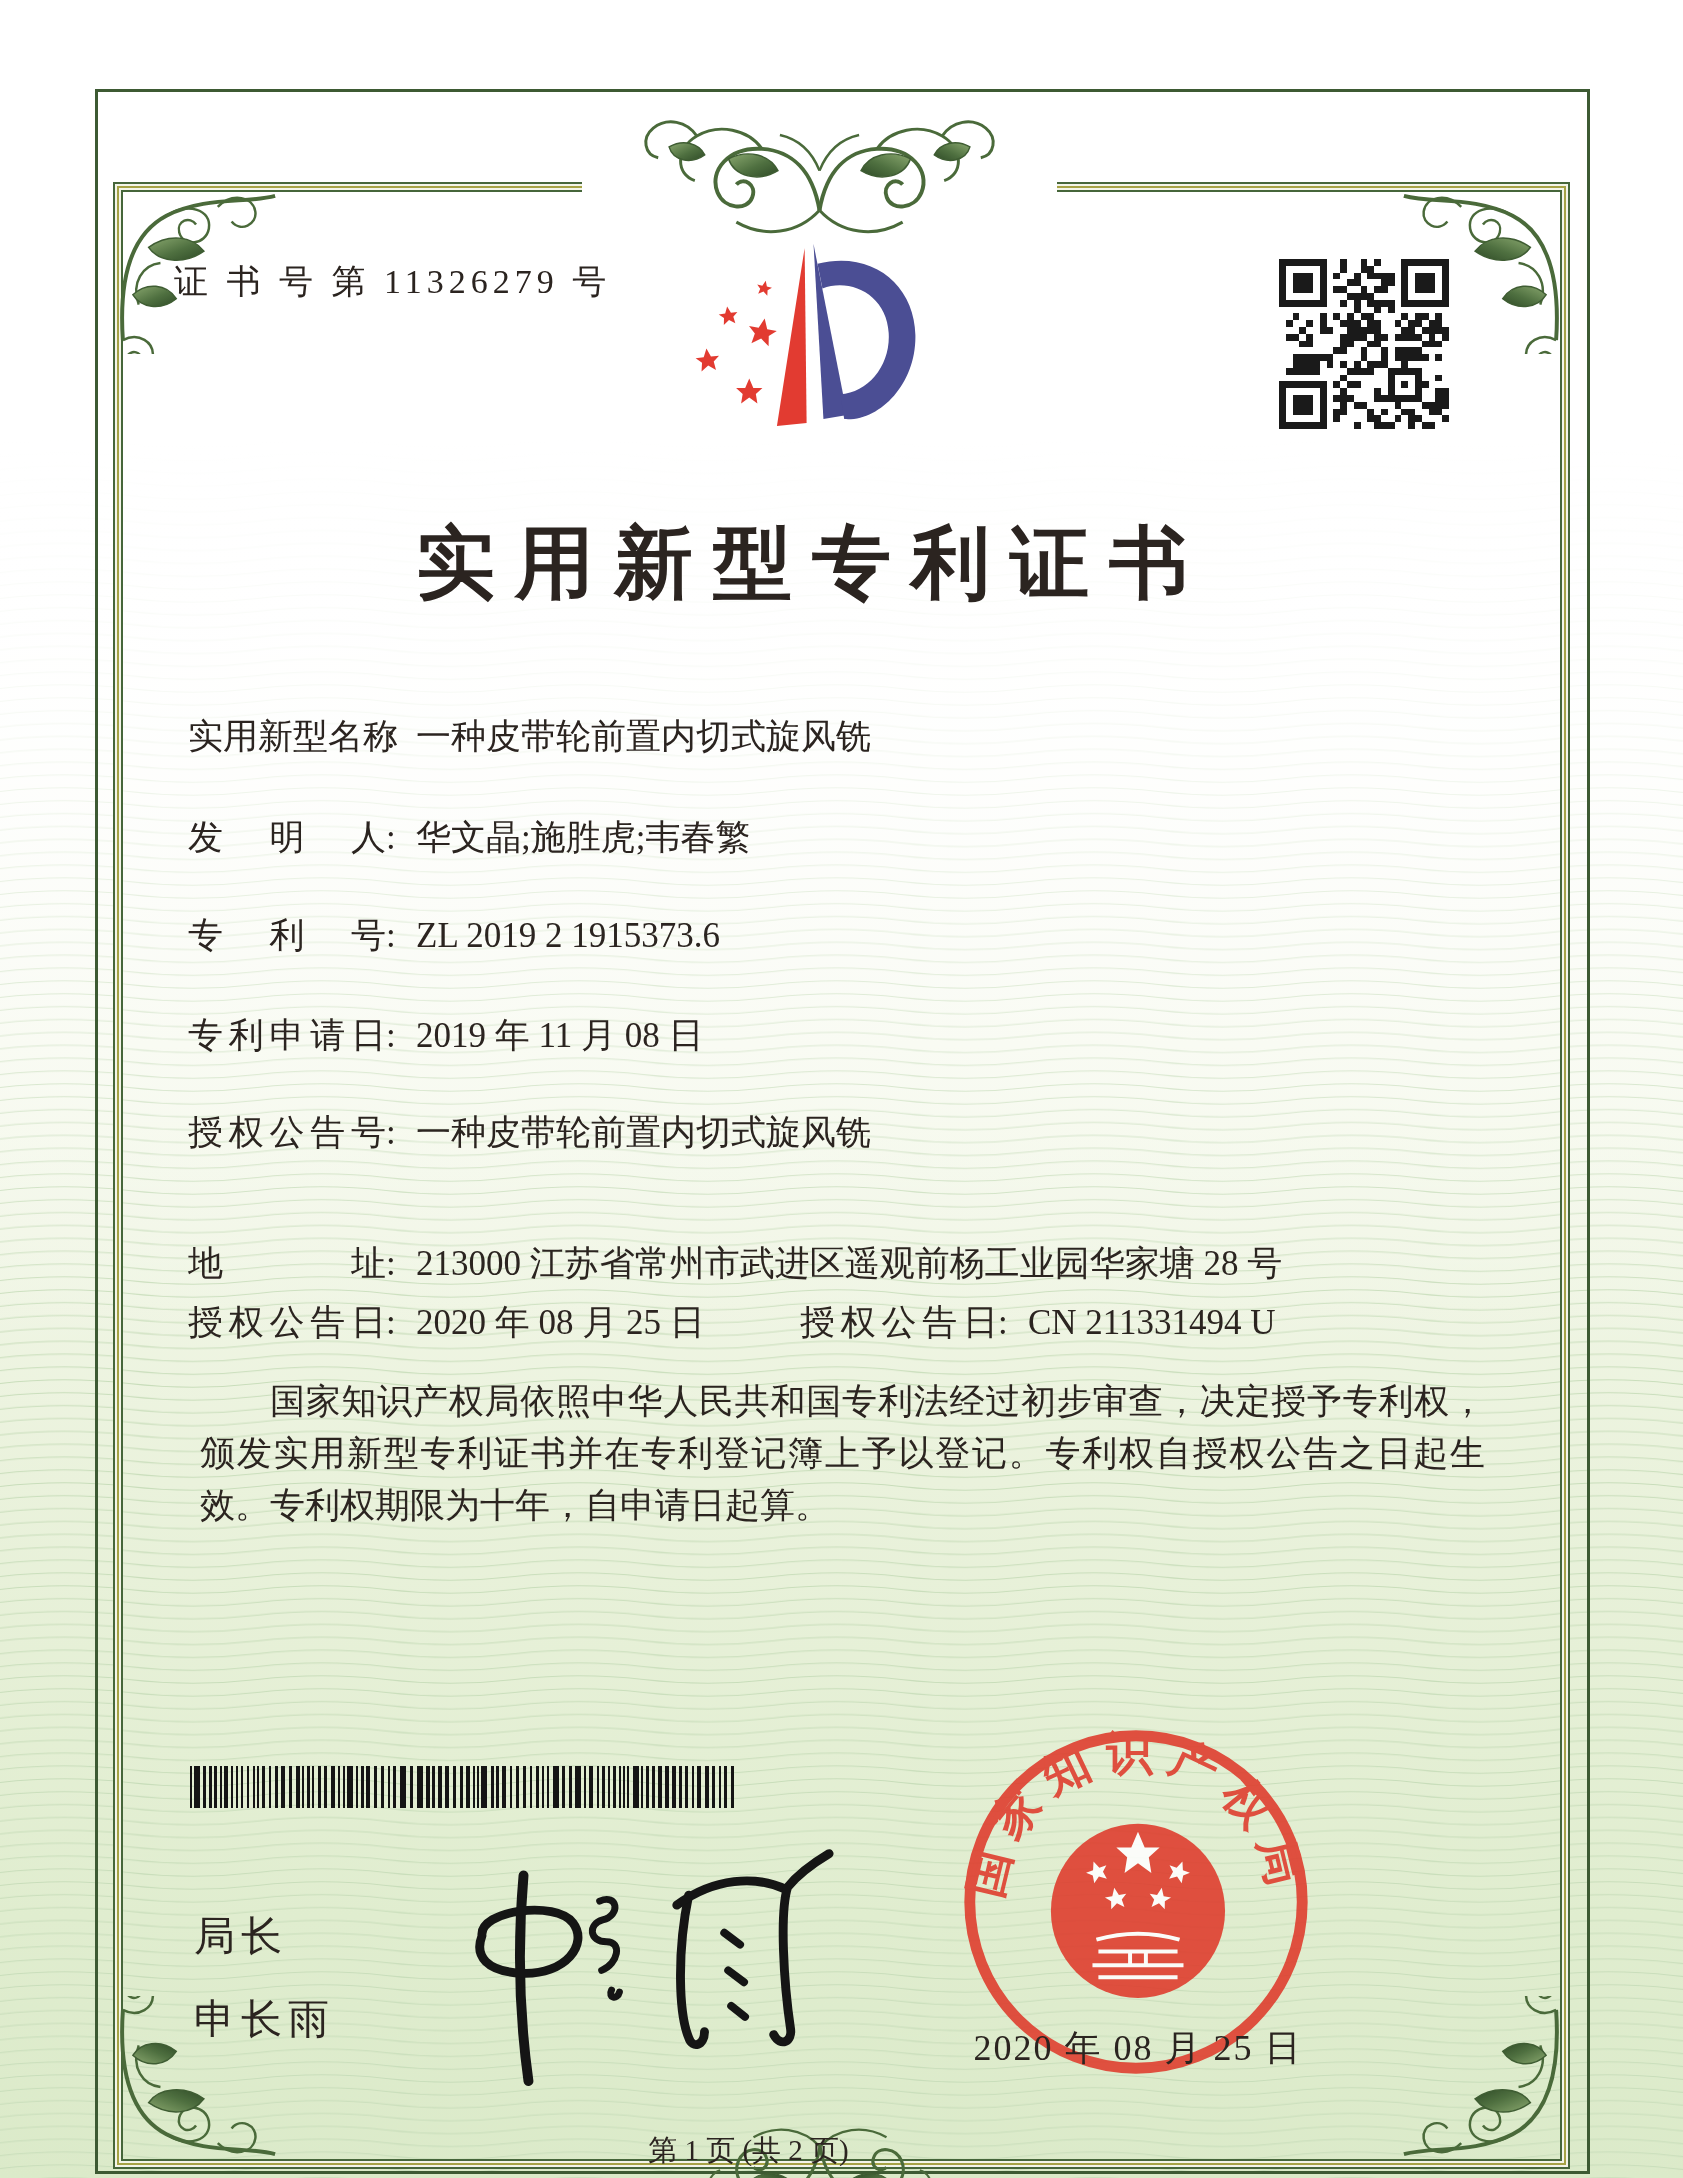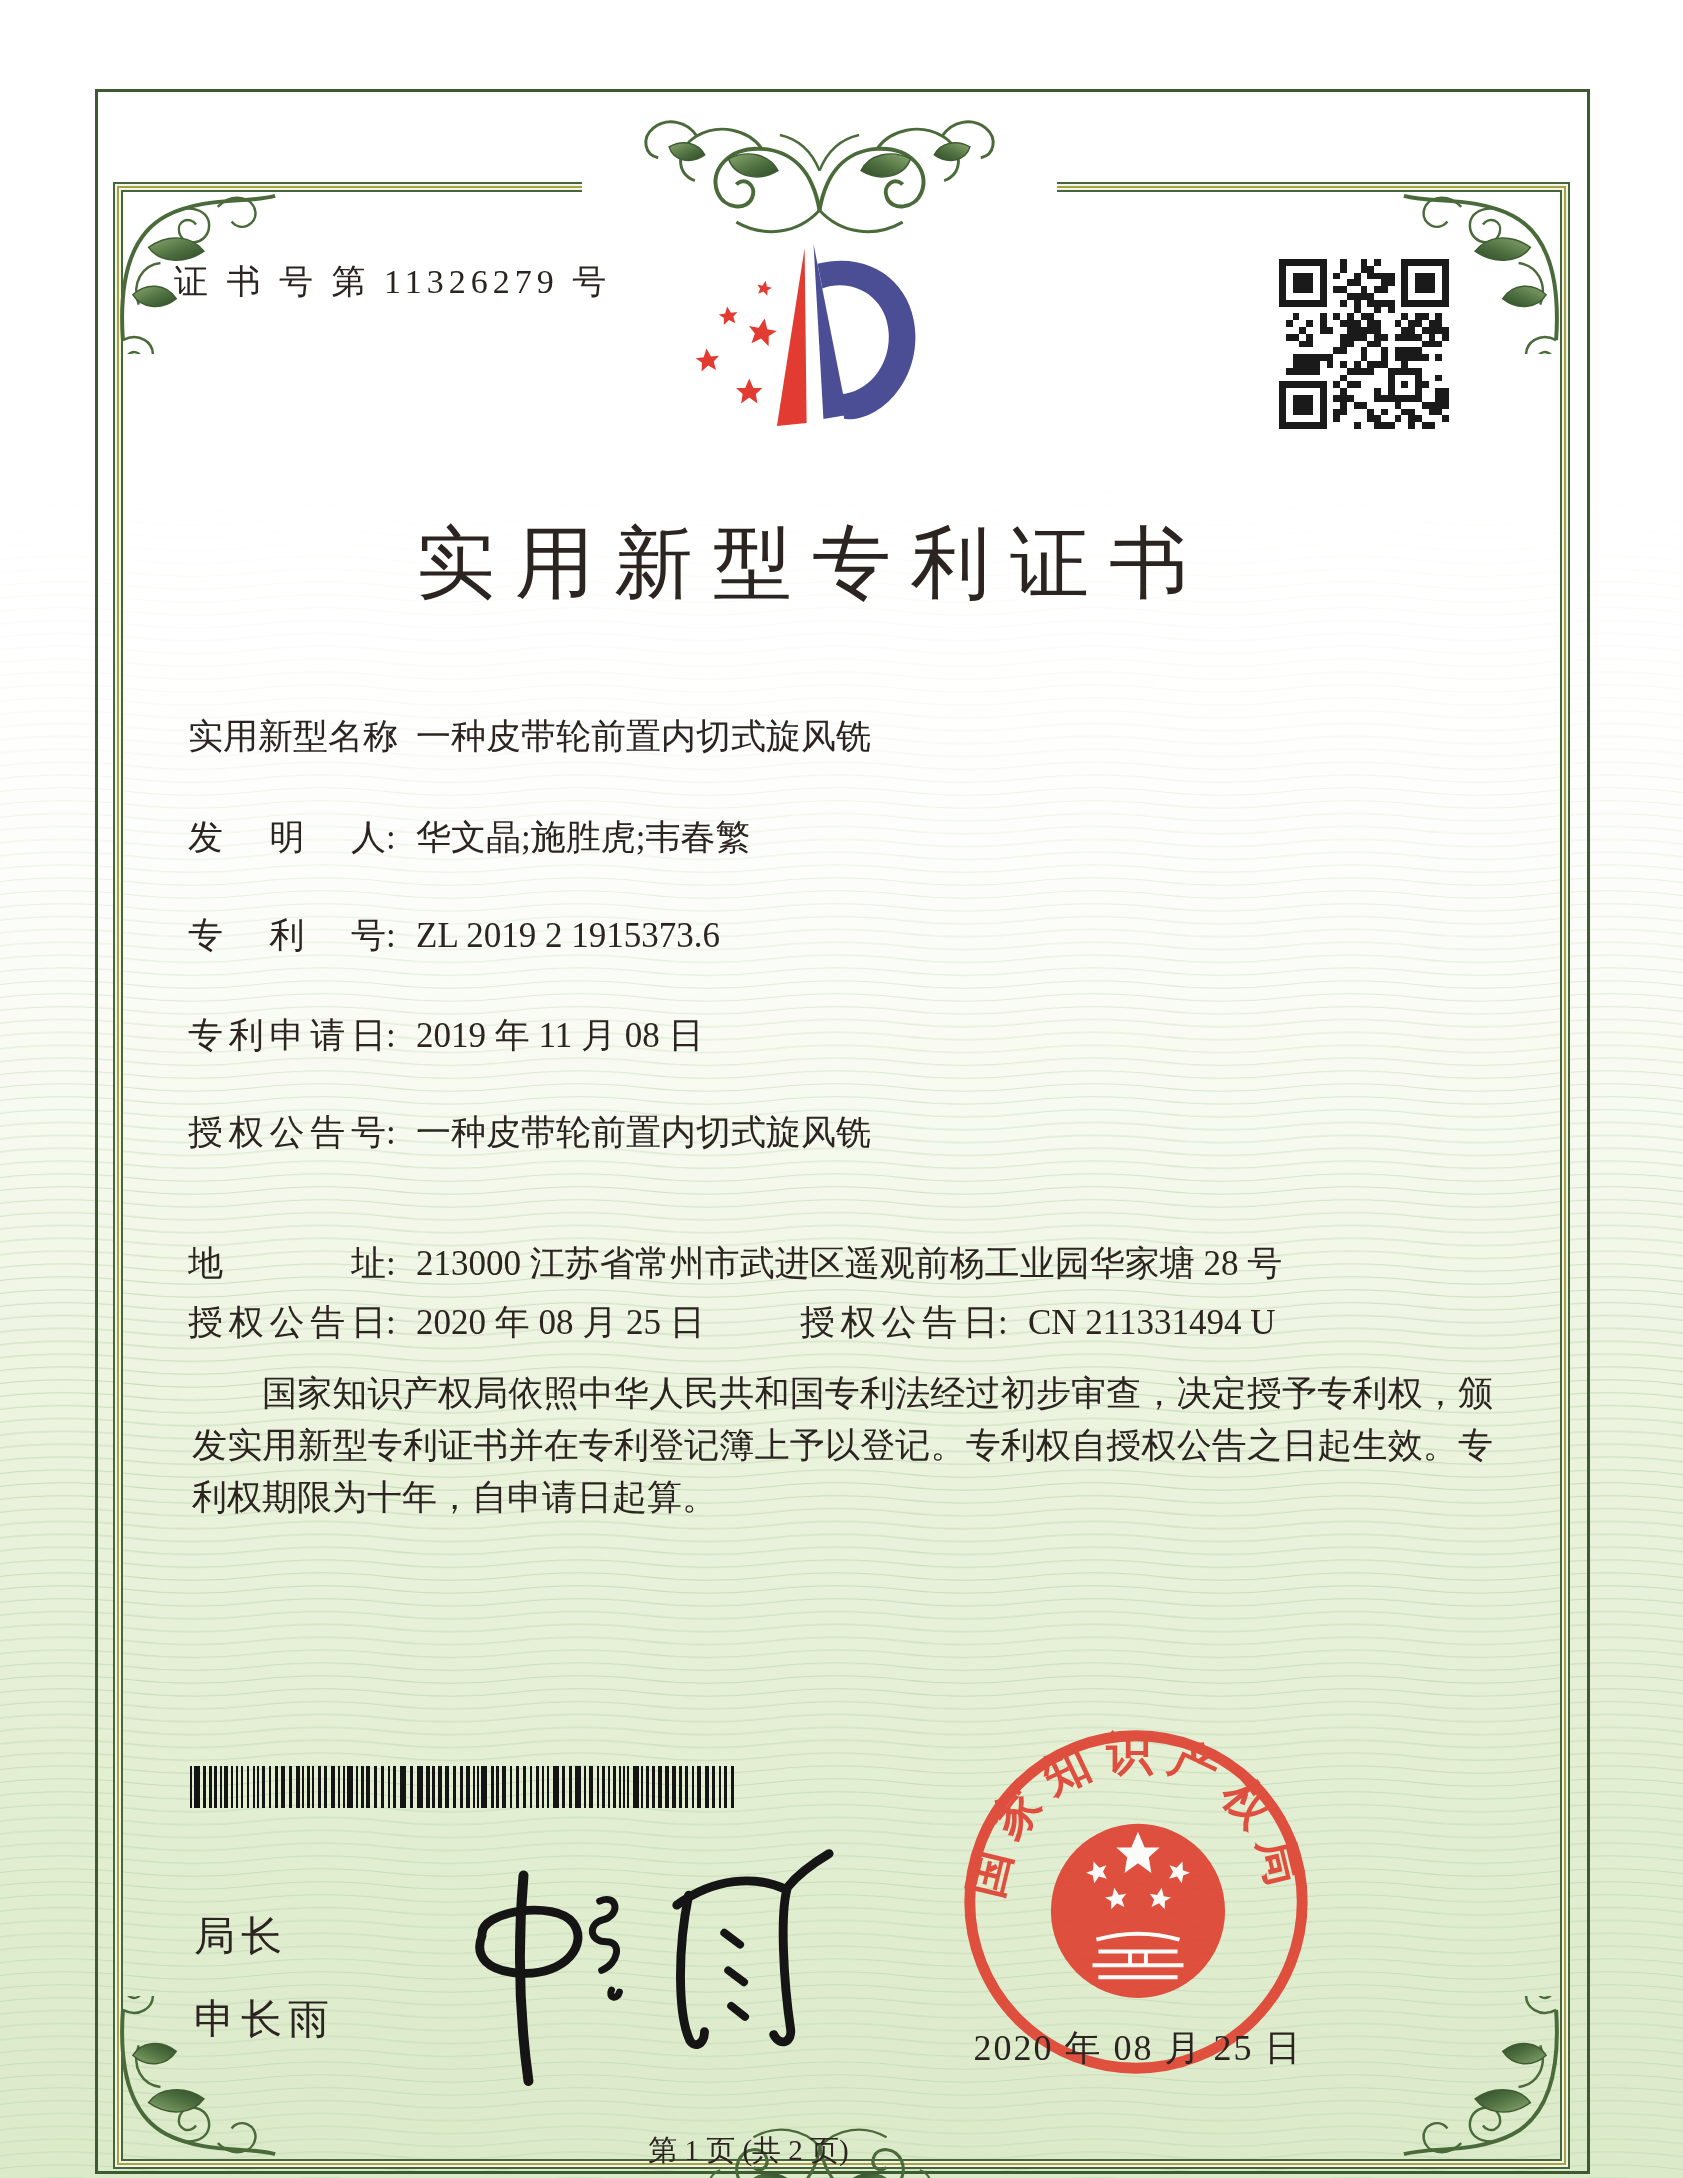--- a/index.html
+++ b/index.html
@@ -16,32 +16,32 @@
     background:linear-gradient(180deg,#ffffff 0%,#ffffff 20%,rgba(255,255,255,.85) 32%,rgba(255,255,255,.4) 46%,rgba(255,255,255,0) 62%);}
   
   #frame-outer{left:95px;top:89px;width:1489px;height:2079px;border:3px solid #3d5a33;z-index:2;}
   #frame-inner{left:113px;top:182px;width:1453px;height:1983px;border:2px solid #46663a;z-index:2;
     box-shadow:inset 0 0 0 2px #f3f5e8, inset 0 0 0 4px #a6a345, inset 0 0 0 6px #f3f5e8, inset 0 0 0 8px #46663a;}
   .ornament{z-index:3;}
   
   #cert-no{left:174px;top:259px;font-size:34px;letter-spacing:5px;z-index:4;}
   #logo{left:683px;top:234px;z-index:4;}
   #qr{left:1279px;top:259px;width:170px;height:170px;z-index:4;}
-  #doc-title{left:94px;top:511px;width:1416px;text-align:center;font-size:79px;font-weight:normal;
+  #doc-title{left:94px;top:511px;width:1416px;text-align:center;font-size:79px;font-weight:bold;
     letter-spacing:20px;text-indent:20px;z-index:4;}
   
   .frow{position:absolute;left:188px;font-size:35px;white-space:nowrap;z-index:4;}
   .flabel{display:inline-block;width:198px;text-align:justify;text-align-last:justify;}
   .fcolon{display:inline-block;width:16px;}
   .fvalue{margin-left:14px;}
   #grant-no-group{position:absolute;left:612px;top:0;}
   
   #body-text{left:188px;top:1364px;width:1309px;font-size:35px;line-height:52px;
     text-align:justify;z-index:4;}
-  #body-text p{margin:4px;text-indent:2em;}
+  #body-text p{margin:12px;text-indent:2em;}
   
   #barcode{left:190px;top:1766px;width:556px;height:42px;z-index:4;display:flex;align-items:stretch;}
   #barcode div{background:#141414;height:100%;}
   #role-label{left:194px;top:1909px;font-size:41px;letter-spacing:6px;z-index:4;}
   #director-name{left:194px;top:1992px;font-size:41px;letter-spacing:6px;z-index:4;}
   #signature{left:362px;top:1824px;z-index:4;}
   #seal{left:948px;top:1714px;z-index:5;}
   #seal-date{left:950px;top:2024px;width:376px;text-align:center;font-size:36px;letter-spacing:2px;z-index:6;}
   #footer{left:94px;top:2131px;width:1309px;text-align:center;font-size:29px;z-index:4;}
 </style>

